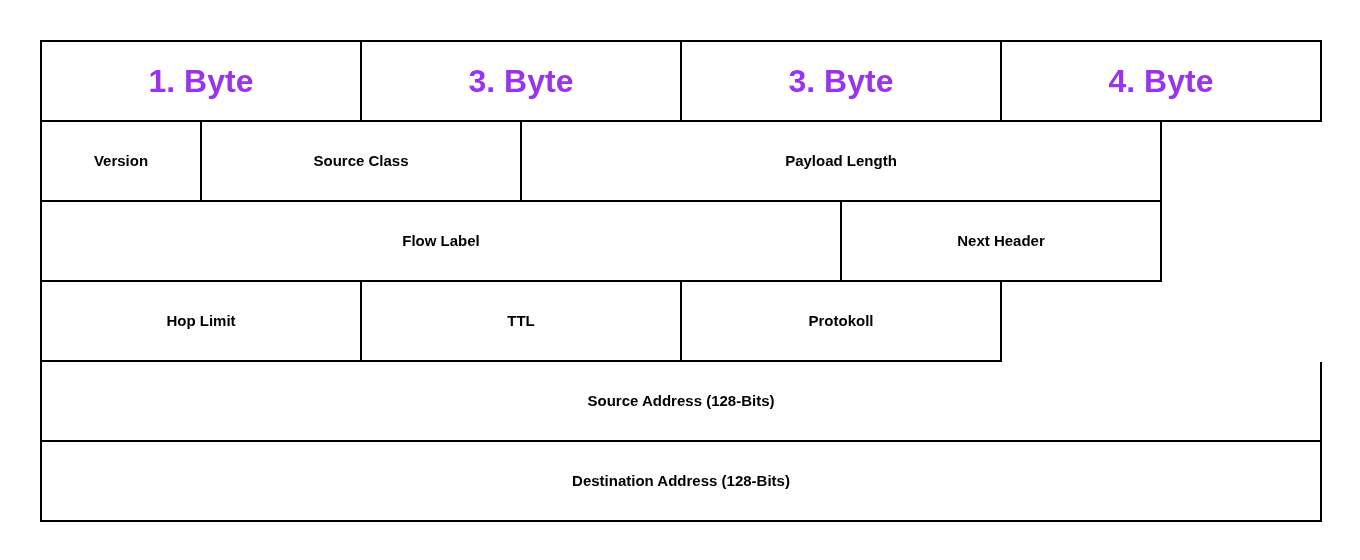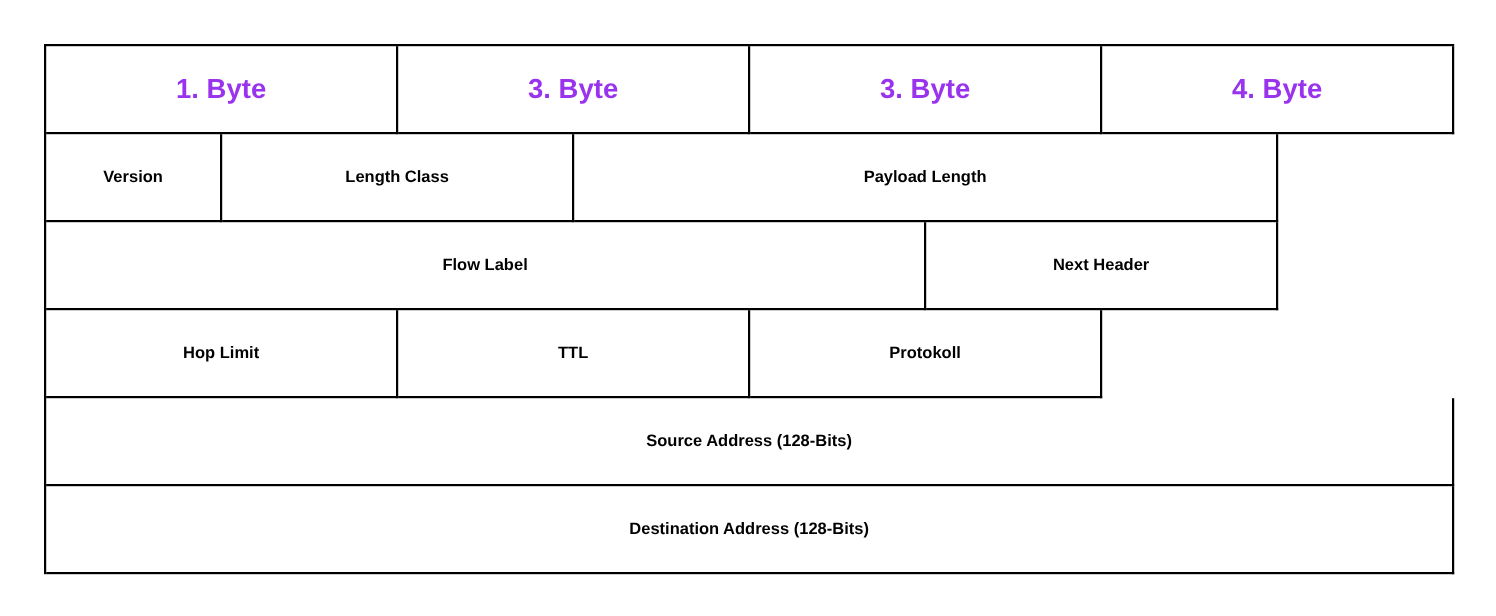--- a/index.html
+++ b/index.html
@@ -28,41 +28,41 @@
     display: flex;
     align-items: center;
     justify-content: center;
     font-weight: bold;
     font-size: 15px;
     color: var(--field-color);
     text-align: center;
     line-height: 1.2;
   }
   .cell.byte-header {
-    font-size: 25px;
+    font-size: 32px;
     color: var(--byte-color);
   }
   .s4  { grid-column: span 4;  }
   .s8  { grid-column: span 8;  }
   .s16 { grid-column: span 16; }
   .s20 { grid-column: span 20; }
   .s32 { grid-column: span 32; }
 </style>
 </head>
 <body>
 
 <div class="diagram">
 
   <div class="cell byte-header s8">1. Byte</div>
   <div class="cell byte-header s8">3. Byte</div>
   <div class="cell byte-header s8">3. Byte</div>
   <div class="cell byte-header s8">4. Byte</div>
 
   <div class="cell s4">Version</div>
-  <div class="cell s8">Length Class</div>
+  <div class="cell s8">Source Class</div>
   <div class="cell s16">Payload Length</div>
 
   <div class="cell s20">Flow Label</div>
   <div class="cell s8">Next Header</div>
   <div class="cell s8">Hop Limit</div>
 
   <div class="cell s8">TTL</div>
   <div class="cell s8">Protokoll</div>
 
   <div class="cell s32">Source Address (128-Bits)</div>

